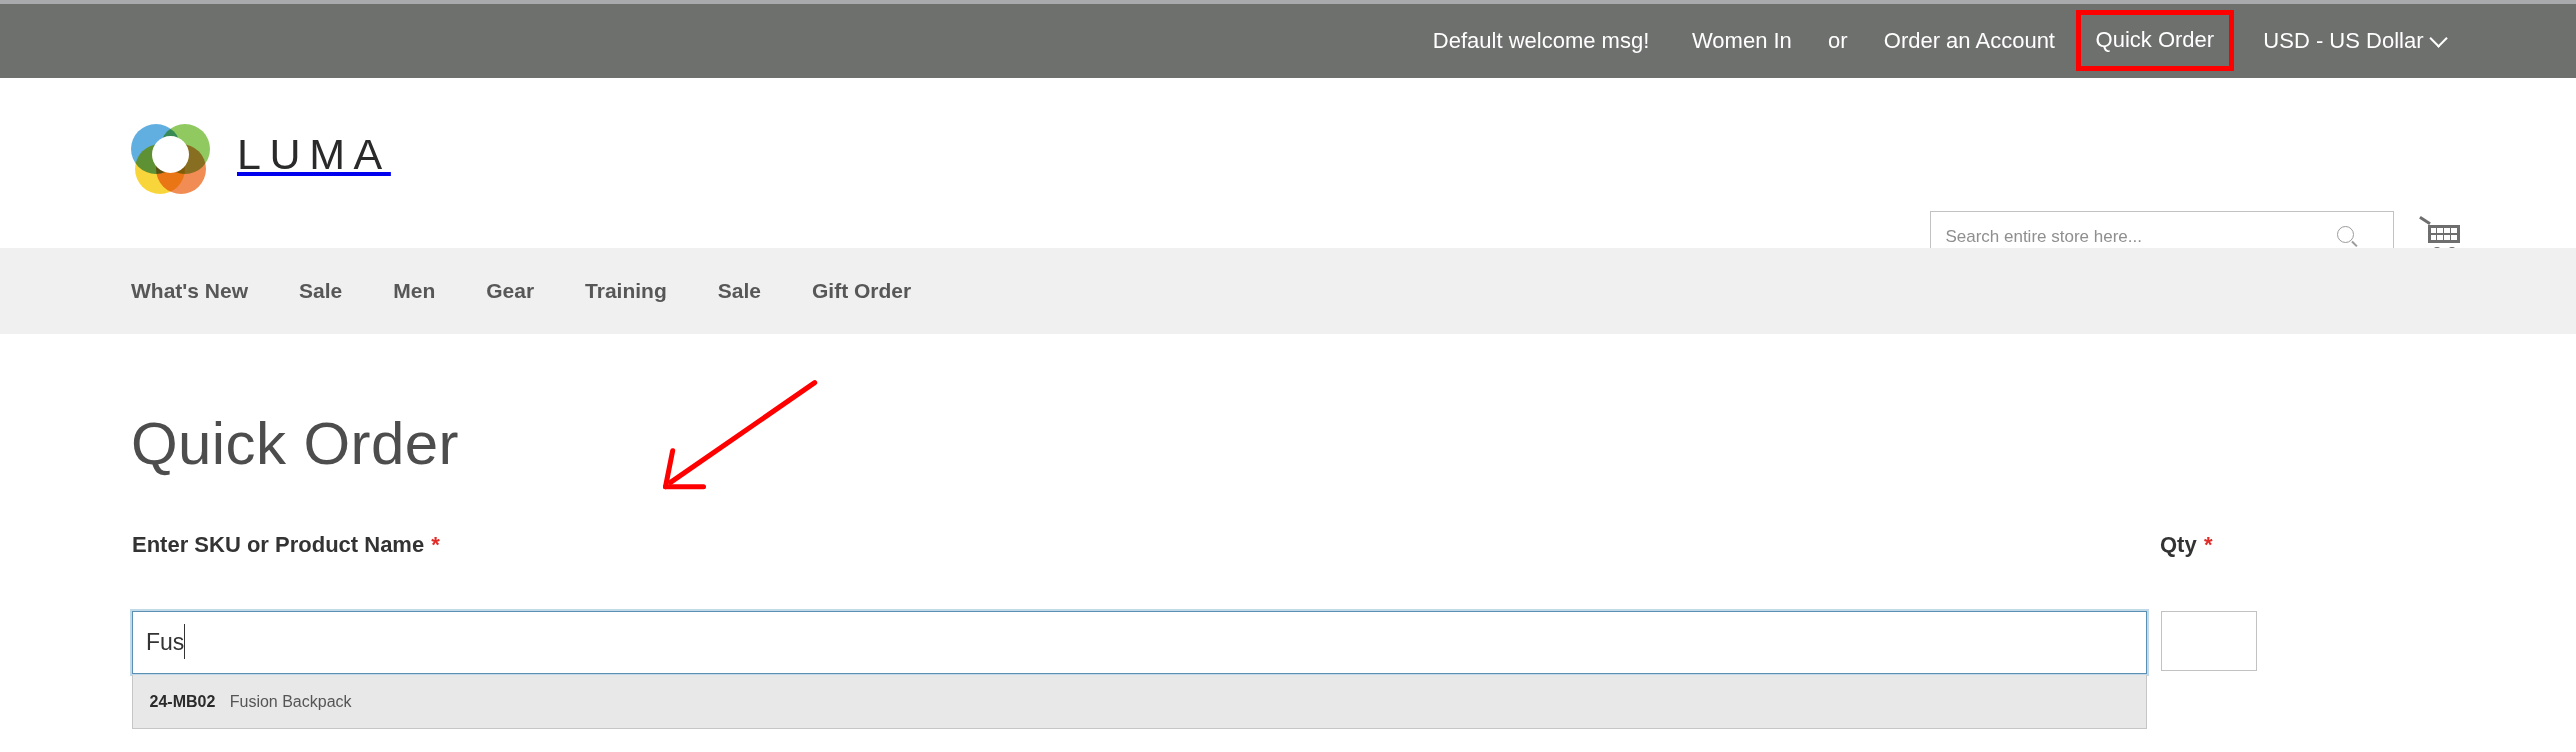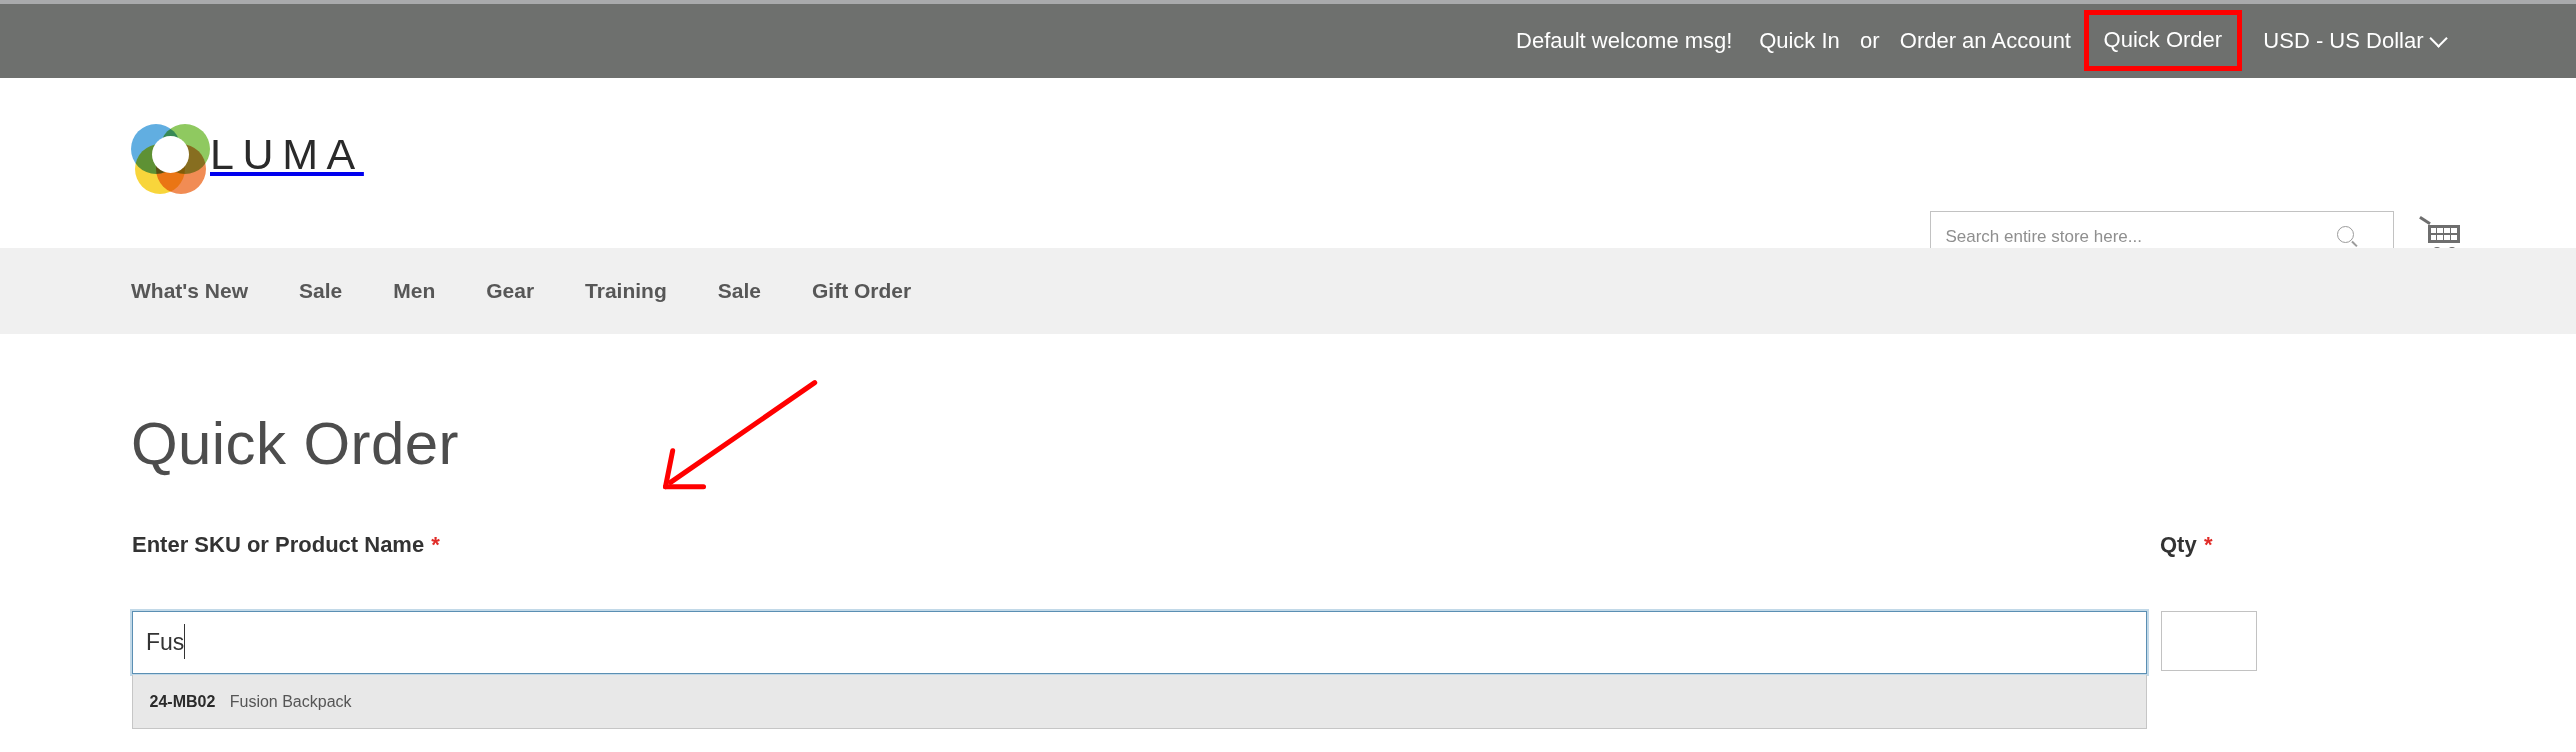--- a/index.html
+++ b/index.html
@@ -19,21 +19,21 @@
   }
   #top-panel {
     position: absolute; top: 3.6px; left: 0;
     width: 2576px; height: 74px;
     background: #6e706e;
   }
   #top-links {
     position: absolute;
     right: 133px; top: 3.6px; height: 74px;
     display: flex; align-items: center;
-    gap: 4px;
+    gap: 12px;
   }
   #top-links span, #top-links a {
     color: #ffffff;
     font-size: 22px;
     text-decoration: none;
     white-space: nowrap;
   }
   .tl-gap-lg { width: 18.7px; display: inline-block; }
   .tl-gap-sm { width: 12.2px; display: inline-block; }
   #signin-link, #create-account-link { font-weight: 400; }
@@ -61,21 +61,21 @@
   }
 
   
   #header {
     position: absolute; top: 78px; left: 0;
     width: 2576px; height: 170px;
     background: #ffffff;
   }
   #logo-block {
     position: absolute; left: 131px; top: 37px;
-    display: flex; align-items: center; 
+    display: flex; align-items: center; gap: 27px;
   }
   #logo-mark {
     position: relative; width: 79px; height: 79px;
   }
   #logo-mark .petal {
     position: absolute; width: 50px; height: 50px;
     border-radius: 50%; opacity: 0.88;
     mix-blend-mode: multiply;
   }
   #logo-mark .p-blue   { background: #4ba3dd; left: 0;    top: 9.3px; }
@@ -236,21 +236,21 @@
 </style>
 </head>
 <body>
 
 <div id="top-strip"></div>
 <div id="top-panel"></div>
 
 <div id="top-links">
   <span>Default welcome msg!</span>
   <span class="tl-gap-lg"></span>
-  <a href="#" id="signin-link">Quick In</a>
+  <a href="#" id="signin-link">Women In</a>
   <span class="tl-gap-sm"></span>
   <span id="or-text">or</span>
   <span class="tl-gap-sm"></span>
   <a href="#" id="create-account-link">Order an Account</a>
 
   <div id="quick-order-highlight">
     <a href="#" id="quick-order-link">Quick Order</a>
   </div>
 
   <div id="currency-switcher">

